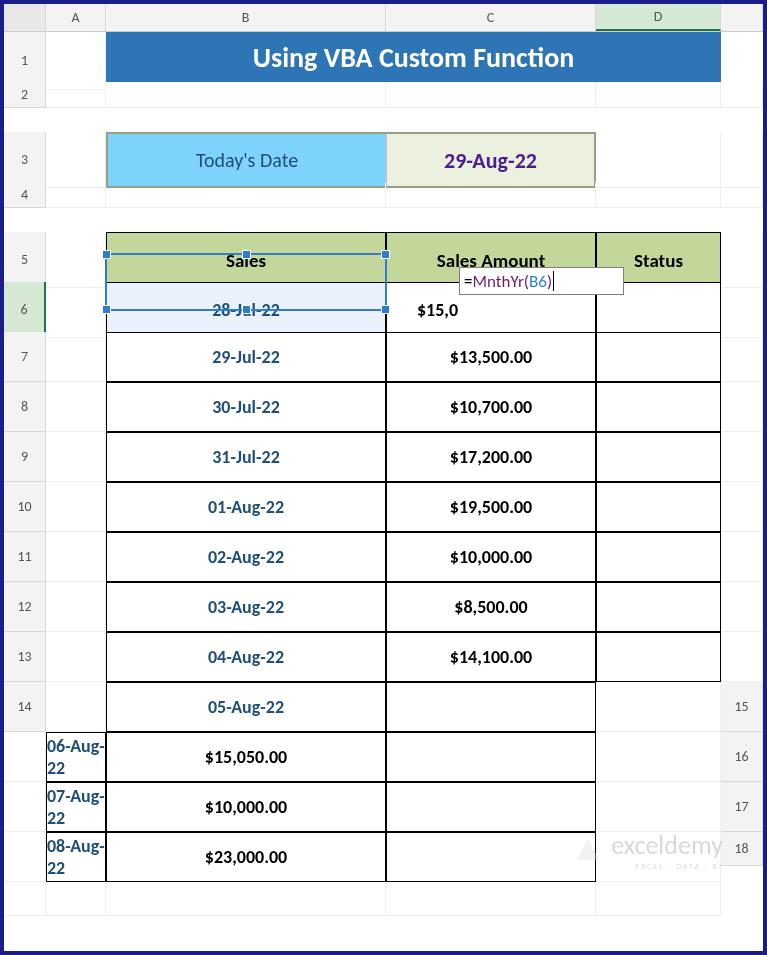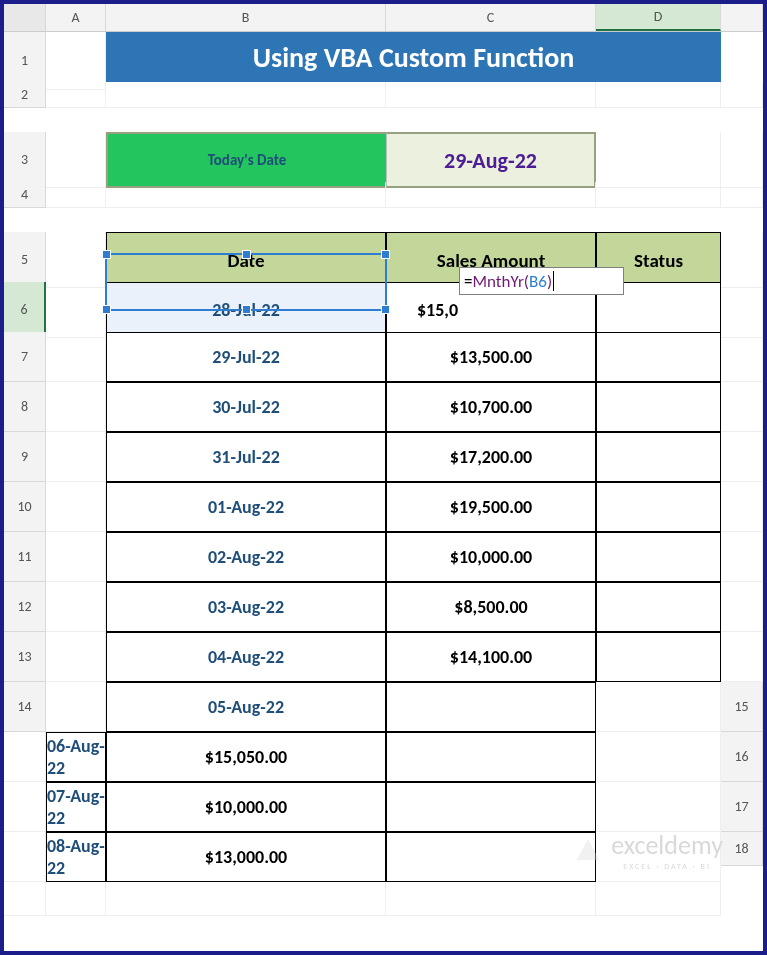--- a/index.html
+++ b/index.html
@@ -59,25 +59,25 @@
   .title-cell {
     background:#2e75b6;
     color:#fff;
     font-size:28px;
     font-weight:700;
     border:none;
     grid-column: 3 / span 3;
   }
   
   .today-label {
-    background:#22c55e;
+    background:#7dd3fc;
     border:2px solid #98a082;
     color:#1f4e79;
-    font-size:15px;
-    font-weight:700;
+    font-size:20px;
+    font-weight:400;
     border-right:none;
   }
   .today-val {
     background:#ebf1de;
     border:2px solid #98a082;
     border-left:1px solid #bfbfbf;
     color:#4c1d95;
     font-size:22px;
     font-weight:700;
   }
@@ -137,21 +137,21 @@
     position:absolute;
     right:40px;
     bottom:80px;
     color:#d9d9d9;
     font-size:26px;
     font-weight:300;
     display:flex;align-items:center;gap:8px;
     z-index:2;
     pointer-events:none;
   }
-  .watermark .sub {font-size:8px;letter-spacing:2px;display:block;color:#d9d9d9;text-align:center;}
+  .watermark .sub {font-size:8px;letter-spacing:2px;display:block;color:#d9d9d9;text-align:right;}
   .watermark svg { opacity:0.35; }
 </style>
 </head>
 <body>
 
 <div class="col-header-row">
   <div></div>
   <div>A</div>
   <div>B</div>
   <div>C</div>
@@ -182,21 +182,21 @@
 
   <div class="row-hdr" style="height:26px">4</div>
   <div class="cell" style="height:26px"></div>
   <div class="cell" style="height:26px"></div>
   <div class="cell" style="height:26px"></div>
   <div class="cell" style="height:26px"></div>
   <div class="cell" style="height:26px"></div>
 
   <div class="row-hdr" style="height:56px">5</div>
   <div class="cell" style="height:56px"></div>
-  <div class="cell tbl-head" style="height:56px">Date</div>
+  <div class="cell tbl-head" style="height:56px">Sales</div>
   <div class="cell tbl-head" style="height:56px">Sales Amount</div>
   <div class="cell tbl-head" style="height:56px">Status</div>
   <div class="cell" style="height:56px"></div>
 
   <div class="row-hdr sel" style="height:56px">6</div>
   <div class="cell" style="height:56px"></div>
   <div class="cell tbl-cell" style="height:56px;background:#eaf1fb">28-Jul-22</div>
   <div class="cell tbl-cell amount" style="height:56px;justify-content:flex-start;padding-left:30px">$15,0</div>
   <div class="cell tbl-cell status" style="height:56px;border-bottom:2px solid #217346"></div>
   <div class="cell" style="height:56px"></div>
@@ -266,21 +266,21 @@
   <div class="row-hdr">16</div>
   <div class="cell"></div>
   <div class="cell tbl-cell">07-Aug-22</div>
   <div class="cell tbl-cell amount">$10,000.00</div>
   <div class="cell tbl-cell status"></div>
   <div class="cell"></div>
 
   <div class="row-hdr">17</div>
   <div class="cell"></div>
   <div class="cell tbl-cell">08-Aug-22</div>
-  <div class="cell tbl-cell amount">$13,000.00</div>
+  <div class="cell tbl-cell amount">$23,000.00</div>
   <div class="cell tbl-cell status"></div>
   <div class="cell"></div>
 
   <div class="row-hdr" style="height:34px">18</div>
   <div class="cell" style="height:34px"></div>
   <div class="cell" style="height:34px"></div>
   <div class="cell" style="height:34px"></div>
   <div class="cell" style="height:34px"></div>
   <div class="cell" style="height:34px"></div>
 

